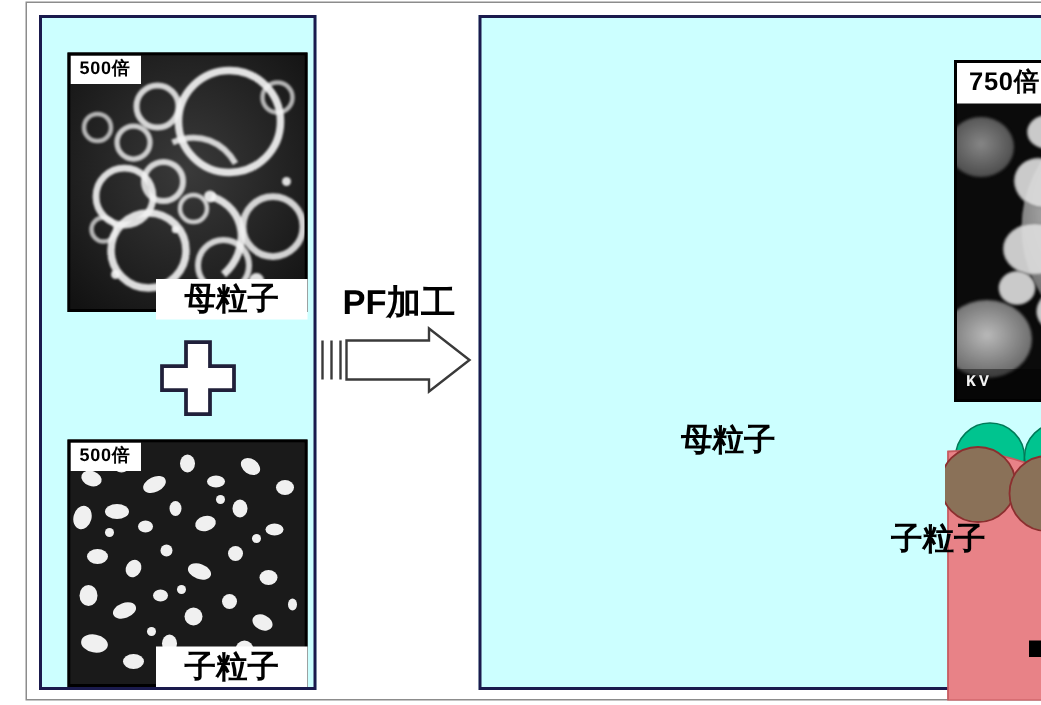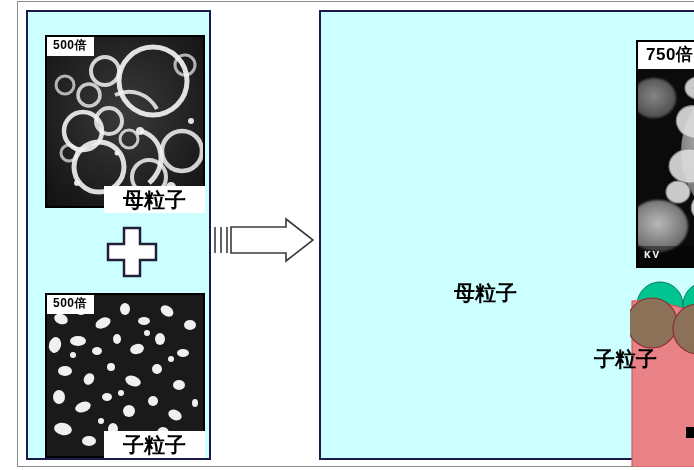--- a/index.html
+++ b/index.html
@@ -172,20 +172,21 @@
             <ellipse cx="56" cy="128" rx="3" ry="3"></ellipse>
           <ellipse cx="102" cy="40" rx="3" ry="3"></ellipse>
             <ellipse cx="126" cy="66" rx="3" ry="3"></ellipse>
         </g>
       </svg>
       <div class="mag-badge">500倍</div>
     </div>
     <div class="cap" id="cap-child">子粒子</div>
   </div>
 
+  <div id="pf-process-label">PF加工</div>
   <div id="pf-arrow">
     <svg width="104" height="46" viewBox="0 0 104 46">
       <g fill="none" stroke="#3a3a3a" stroke-width="1.6">
         <line x1="3" y1="10" x2="3" y2="36"></line>
         <line x1="9" y1="10" x2="9" y2="36"></line>
         <line x1="15" y1="10" x2="15" y2="36"></line>
       </g>
       <path d="M19 10 H74 V2 L101 23 L74 44 V36 H19 Z" fill="#ffffff" stroke="#3a3a3a" stroke-width="1.6" stroke-linejoin="miter"></path>
     </svg>
   </div>

